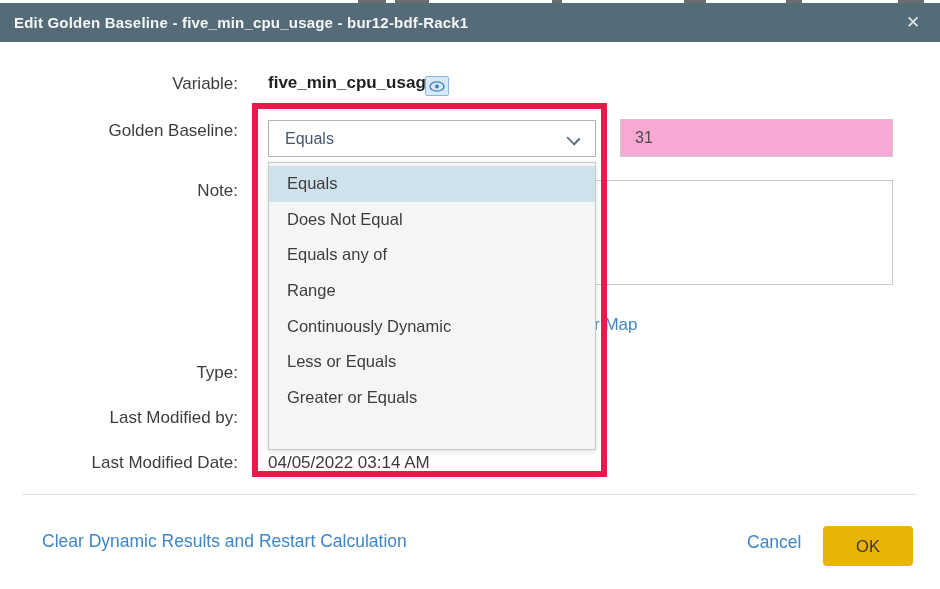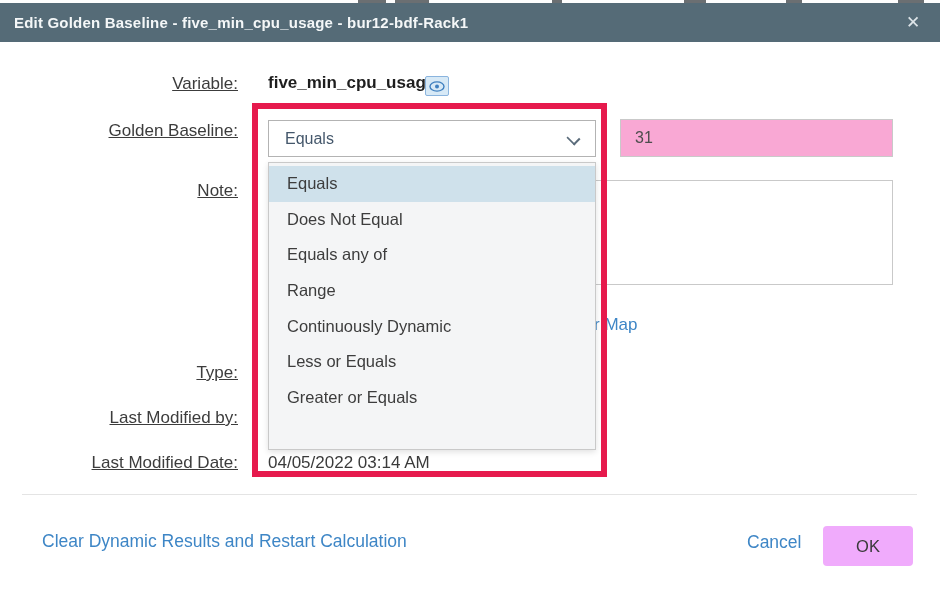--- a/index.html
+++ b/index.html
@@ -11,21 +11,21 @@
   .top-sliver { position:absolute; left:0; top:0; width:940px; height:3px; background:#fdfdfd; }
   .top-sliver .mark { position:absolute; top:0; height:3px; background:#6b6f72; }
 
   .modal-header { position:absolute; left:0; top:3px; width:940px; height:39px;
     background:#556b77; display:flex; align-items:center; }
   .modal-title { color:#f4f7f8; font-size:15px; font-weight:700; padding-left:14px; letter-spacing:.2px; }
   .close-btn { position:absolute; right:10px; top:0; height:39px; width:34px; display:flex;
     align-items:center; justify-content:center; color:#dde4e8; font-size:17px; cursor:pointer; }
 
   .label { position:absolute; left:0; width:238px; text-align:right; font-size:17px;
-    color:#3c3c3c; line-height:20px;text-decoration:underline; }
+    color:#3c3c3c; line-height:20px; }
 
   .variable-value { position:absolute; left:268px; top:73px; font-size:17px; font-weight:700; color:#1e1e1e; }
   .eye-btn { position:absolute; left:425px; top:76px; width:24px; height:20px;
     background:#d7e9f6; border:1px solid #8ab4de; border-radius:2px;
     display:flex; align-items:center; justify-content:center; cursor:pointer; }
 
   .op-select { position:absolute; left:268px; top:120px; width:328px; height:37px; background:#fff;
     border:1px solid #b3b3b3; display:flex; align-items:center; cursor:pointer; }
   .op-select .sel-text { font-size:16px; color:#44576b; padding-left:16px; }
   .chevron { position:absolute; right:16px; top:12px; width:11px; height:11px; }
@@ -52,21 +52,21 @@
     padding-left:18px; font-size:16.5px; color:#3d3d3d; cursor:pointer; }
   .dropdown-panel li.selected { background:#cfe1eb; }
 
   .red-annotation { position:absolute; left:252px; top:103px; width:355px; height:374px;
     border:6px solid #e61a4d; z-index:50; pointer-events:none; }
 
   .footer-divider { position:absolute; left:22px; top:494px; width:895px; height:1px; background:#e4e4e4; }
   .clear-link { position:absolute; left:22px; top:531px; font-size:17.5px; color:#3e86c6; cursor:pointer;margin-left:20px; }
   .cancel-link { position:absolute; left:747px; top:532px; font-size:17.5px; color:#3e86c6; cursor:pointer; }
   .ok-btn { position:absolute; left:823px; top:526px; width:90px; height:40px;
-    background:#f0abfc; border:none; border-radius:4px; font-family:"Liberation Sans",sans-serif;
+    background:#eab308; border:none; border-radius:4px; font-family:"Liberation Sans",sans-serif;
     font-size:16.5px; color:#3a3a3a; cursor:pointer; }
 </style>
 </head>
 <body>
 
 <div class="screen">
 
   <div class="top-sliver">
     <span class="mark" style="left:358px;width:28px"></span>
     <span class="mark" style="left:395px;width:34px"></span>

